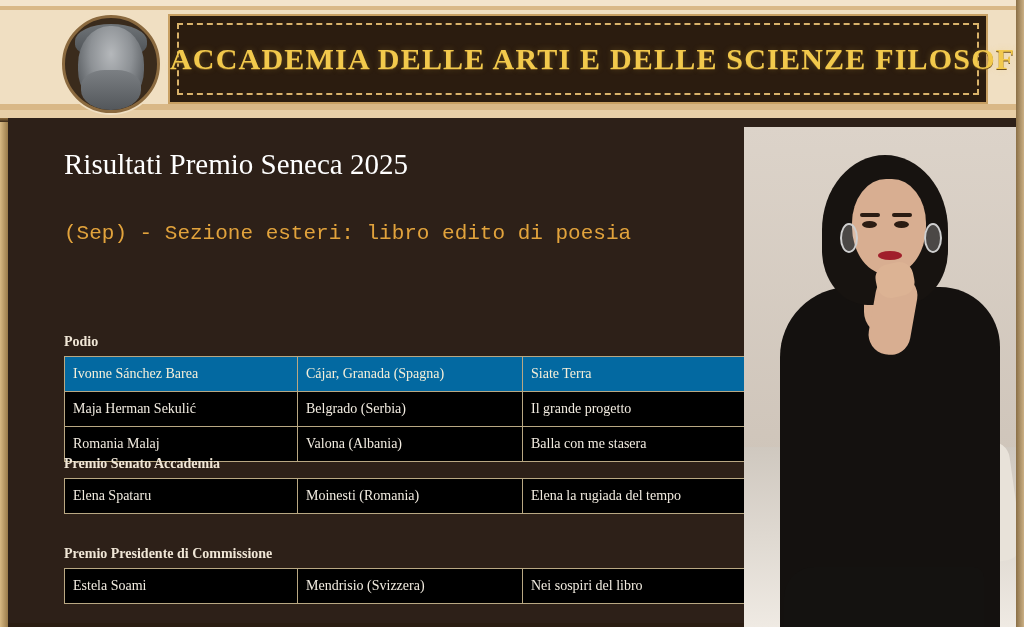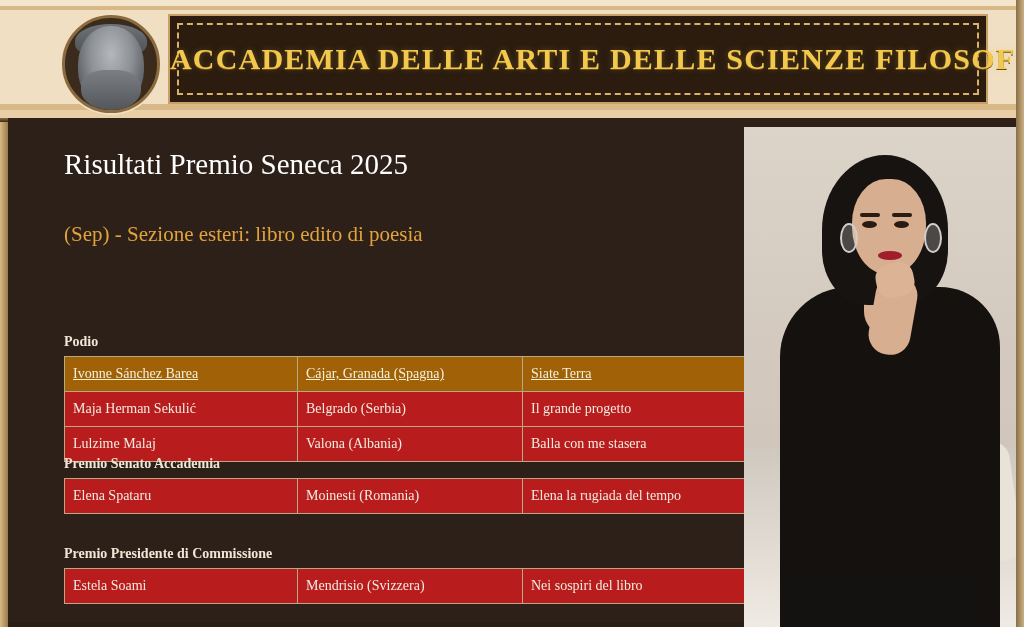--- a/index.html
+++ b/index.html
@@ -161,21 +161,21 @@
     font-family: "Liberation Serif", serif;
     white-space: nowrap;
   }
 
   .section-heading {
     position: absolute;
     left: 56px;
     top: 104px;
     font-size: 21px;
     color: #e2a33c;
-    font-family: Liberation Serif, serif;
+    font-family: Liberation Mono, monospace;
     white-space: nowrap;
   }
 
   .group {
     position: absolute;
     left: 56px;
     width: 690px;
   }
   .group-label {
     font-size: 14px;
@@ -191,33 +191,32 @@
     table-layout: fixed;
   }
   table.results td {
     border: 1px solid #b9a883;
     padding: 6px 8px;
     font-size: 14px;
     color: #f2ece1;
     font-family: "Liberation Serif", serif;
     height: 22px;
     vertical-align: middle;
-    background: #b91c1c;
+    background: #000000;
     overflow: hidden;
     white-space: nowrap;
   }
   table.results td.col-name { width: 216px; }
   table.results td.col-place { width: 208px; }
   table.results td.col-work  { width: 210px; }
   table.results td.col-icon  { width: 38px; text-align: center; padding: 2px; }
 
   tr.highlight td {
-    background: #a16207;
+    background: #0369a1;
     color: #f6f0da;
-    text-decoration: underline;
   }
 
   
   .pen-icon {
     display: inline-block;
     width: 30px;
     height: 20px;
     position: relative;
   }
   .pen-icon .barrel {
@@ -443,21 +442,21 @@
           <td class="col-name">Maja Herman Sekulić</td>
           <td class="col-place">Belgrado (Serbia)</td>
           <td class="col-work">Il grande progetto</td>
           <td class="col-icon">
             <span class="pen-icon">
               <span class="barrel"></span><span class="cap"></span><span class="feather"></span><span class="nib"></span>
             </span>
           </td>
         </tr>
         <tr>
-          <td class="col-name">Lulzime Malaj</td>
+          <td class="col-name">Romania Malaj</td>
           <td class="col-place">Valona (Albania)</td>
           <td class="col-work">Balla con me stasera</td>
           <td class="col-icon">
             <span class="pen-icon">
               <span class="barrel"></span><span class="cap"></span><span class="feather"></span><span class="nib"></span>
             </span>
           </td>
         </tr>
       </tbody>
         </table>

